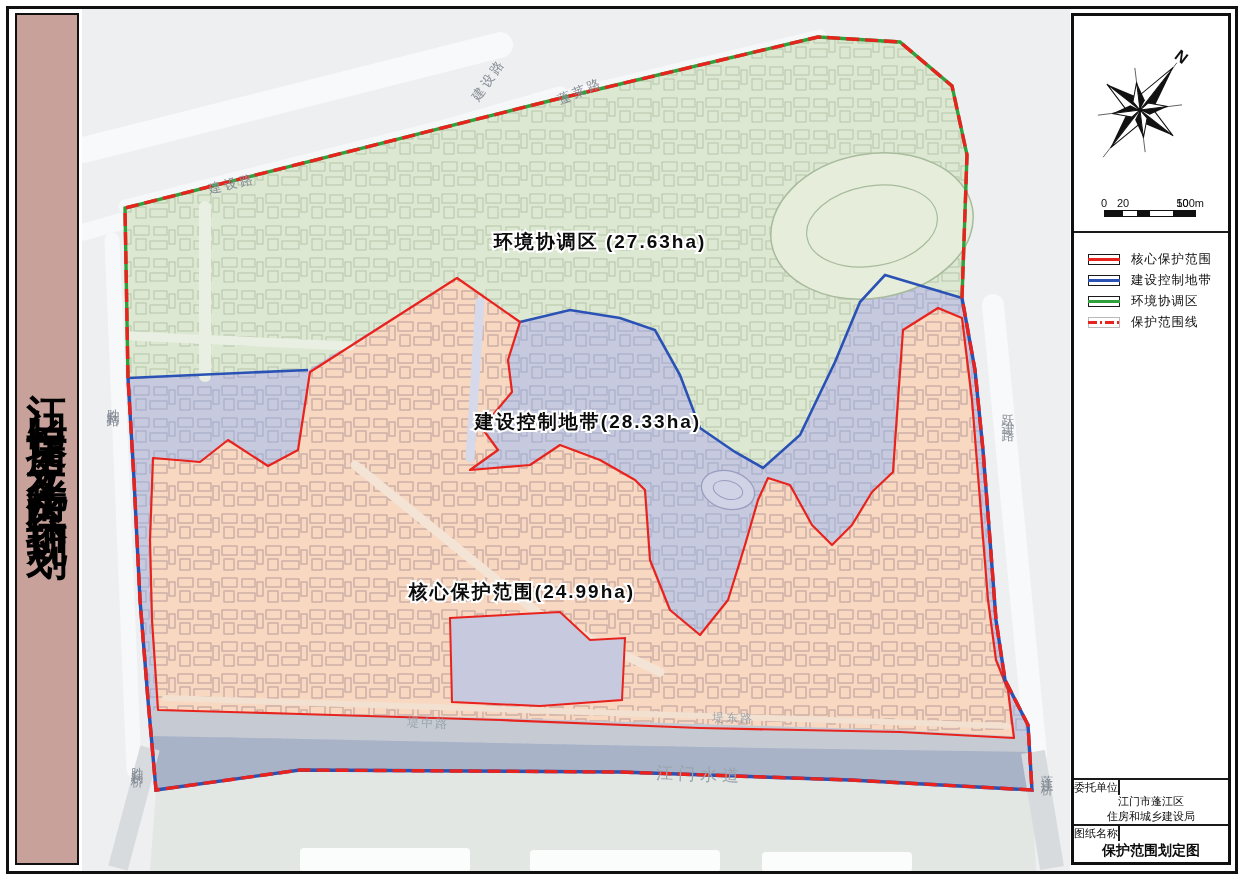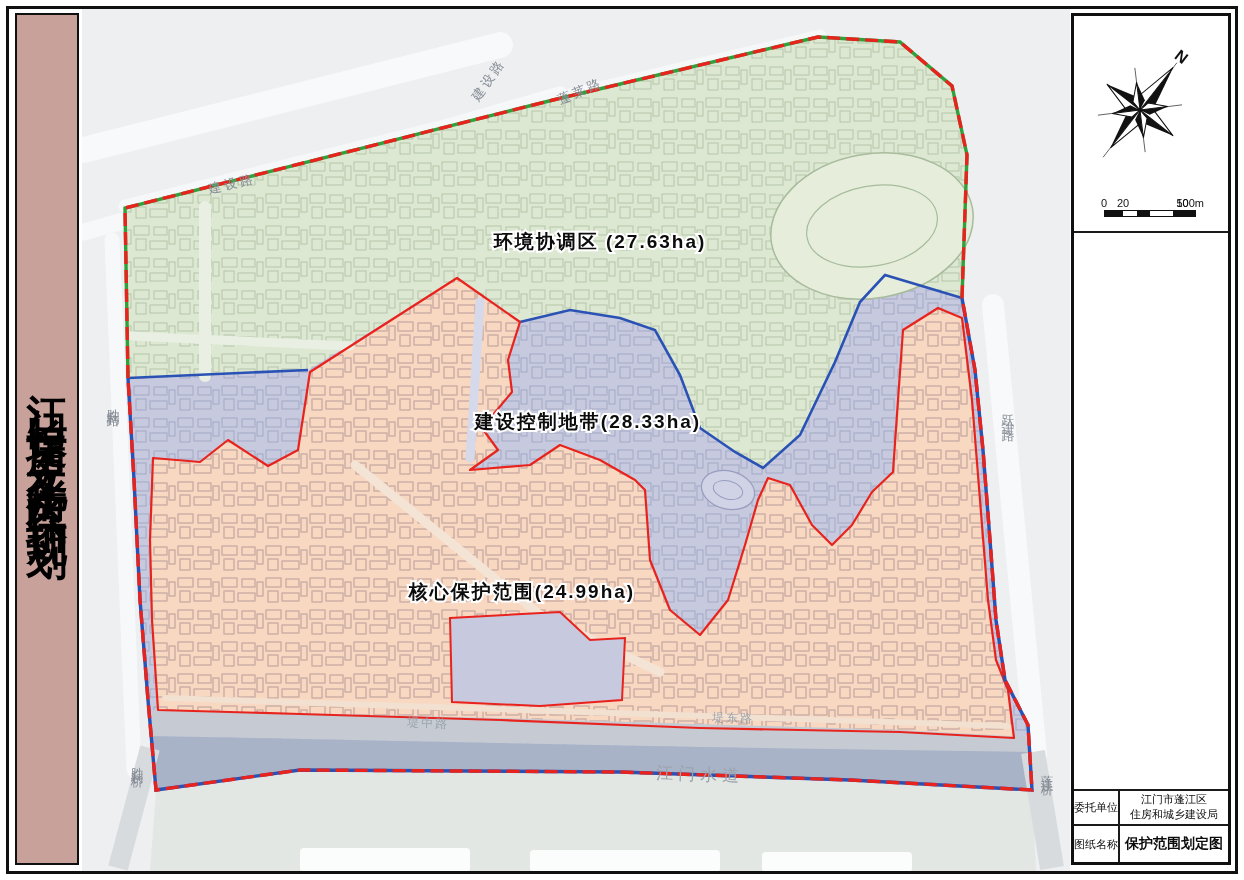--- a/index.html
+++ b/index.html
@@ -35,21 +35,21 @@
   .sym { position:relative; width:32px; height:11px; border:1.5px solid #1a1a1a; background:#fff; margin-right:11px; flex:none; }
   .sym .ln { position:absolute; left:-1px; right:-1px; top:50%; margin-top:-1.5px; height:3px; }
   .sym0 .ln { background:#e8231e; }
   .sym1 .ln { background:#2a52b5; }
   .sym2 .ln { background:#2fa03c; }
   .sym3 { border-color:#b9b9b9; }
   .sym3 .ln { background:repeating-linear-gradient(90deg,#e8231e 0 9px,rgba(0,0,0,0) 9px 12px,#e8231e 12px 14px,rgba(0,0,0,0) 14px 17px); }
   .legend-label { font-size:12.5px; letter-spacing:1px; color:#0c0c0c; }
   .sidebar-spacer { flex:1 1 auto; }
   .title-block { flex:none; border-top:2px solid #1a1a1a; }
-  .tb-row { display:flex; border-bottom:2px solid #1a1a1a; min-height:35px; }
+  .tb-row { display:flex; border-bottom:2px solid #1a1a1a; min-height:35px;flex-direction:column; }
   .tb-row:last-child { border-bottom:none; min-height:36px; }
   .tb-label { width:46px; flex:none; border-right:2px solid #1a1a1a; display:flex; align-items:center; justify-content:center; font-size:11px; color:#0c0c0c; }
   .tb-value { flex:1; display:flex; flex-direction:column; align-items:center; justify-content:center; font-size:11px; line-height:1.3; color:#0c0c0c; text-align:center;font-family:Liberation Mono, monospace; }
   .tb-value.bold { font-size:14px; font-weight:700; }
 </style>
 </head>
 <body>
 
 <div class="page">
   <div class="outer-frame"></div>
@@ -233,20 +233,46 @@
           <i class="sb0"></i>
             <i class="sb1"></i>
             <i class="sb2"></i>
             <i class="sb3"></i>
             <i class="sb4"></i>
         </div>
       </div>
     </div>
 
 
+    <div class="legend-items">
+      <div class="legend-item">
+        <span class="sym sym0">
+            <span class="ln"></span>
+          </span>
+        <span class="legend-label">核心保护范围</span>
+      </div>
+      <div class="legend-item">
+        <span class="sym sym1">
+            <span class="ln"></span>
+          </span>
+        <span class="legend-label">建设控制地带</span>
+      </div>
+      <div class="legend-item">
+        <span class="sym sym2">
+            <span class="ln"></span>
+          </span>
+        <span class="legend-label">环境协调区</span>
+      </div>
+      <div class="legend-item">
+        <span class="sym sym3">
+            <span class="ln"></span>
+          </span>
+        <span class="legend-label">保护范围线</span>
+      </div>
+    </div>
 
     <div class="sidebar-spacer"></div>
 
     <div class="title-block">
       <div class="tb-row">
         <div class="tb-label">委托单位</div>
         <div class="tb-value">
           <span>江门市蓬江区</span>
           <span>住房和城乡建设局</span>
         </div>

